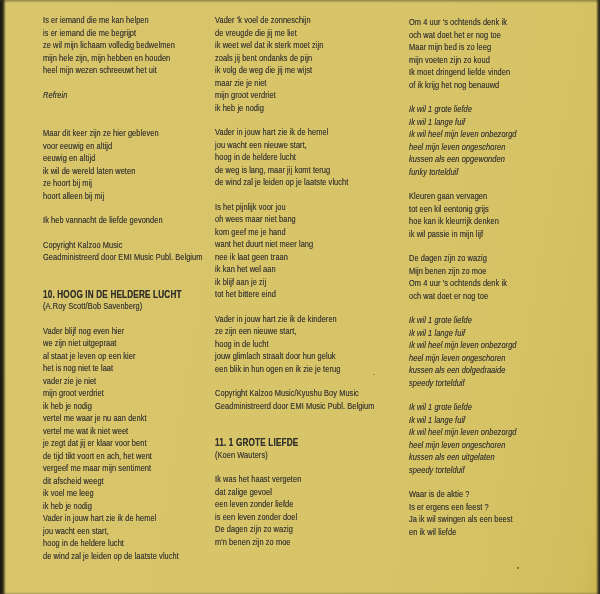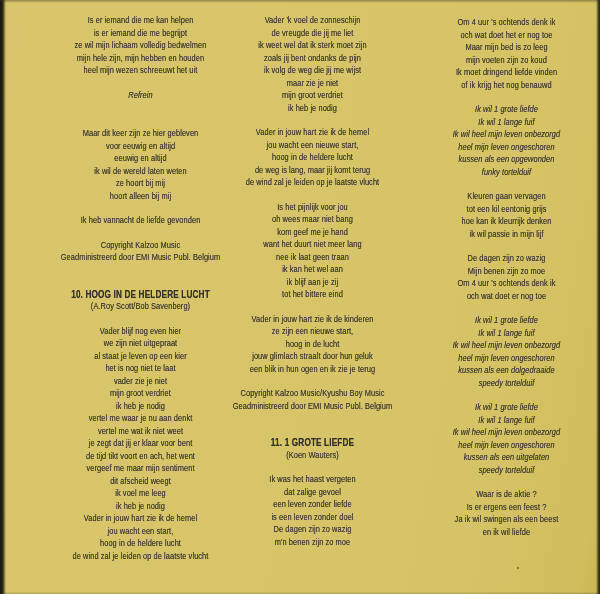--- a/index.html
+++ b/index.html
@@ -1,20 +1,19 @@
 <!DOCTYPE html>
 <html><head>
 <meta charset="utf-8">
 <style>
   html,body{margin:0;padding:0;}
   body{width:600px;height:594px;overflow:hidden;font-family:"Liberation Sans","DejaVu Sans",sans-serif;}
   .page{
     position:relative;width:600px;height:594px;overflow:hidden;
     background:linear-gradient(100deg,#d9c66c 0%,#d8c56a 45%,#d6c366 80%,#d1bd5c 97%,#c9b450 100%);
-    text-align:center;
   }
   .edge{position:absolute;pointer-events:none;}
   .edge-left{left:0;top:0;bottom:0;width:6px;
     background:linear-gradient(90deg,#181510 0%,#2c2817 45%,rgba(44,40,23,0) 100%);}
   .edge-right{right:0;top:0;bottom:0;width:4px;
     background:linear-gradient(270deg,#221e13 0%,#51472c 45%,rgba(81,71,44,0) 100%);}
   .edge-top{left:0;right:0;top:0;height:3px;
     background:linear-gradient(180deg,rgba(58,52,30,0.45),rgba(58,52,30,0));}
   .edge-bottom{left:0;right:0;bottom:0;height:2px;
     background:linear-gradient(0deg,rgba(58,52,30,0.30),rgba(58,52,30,0));}

